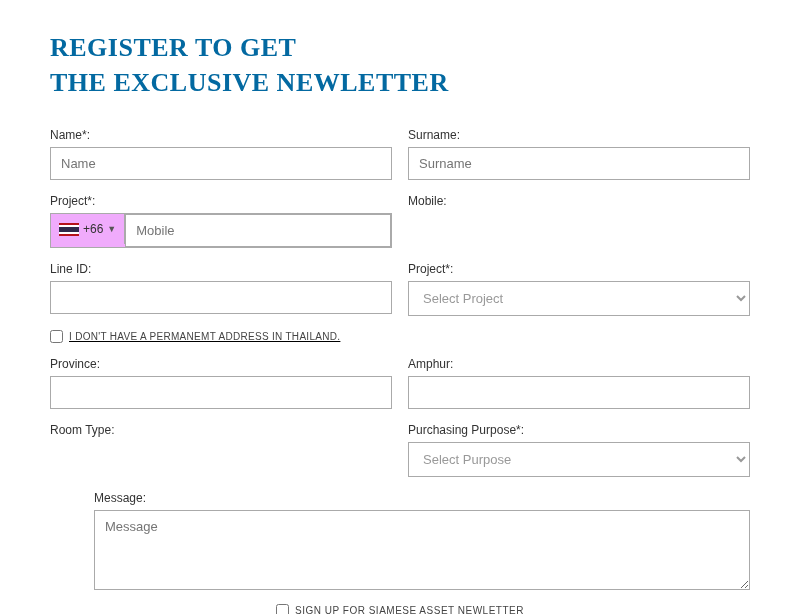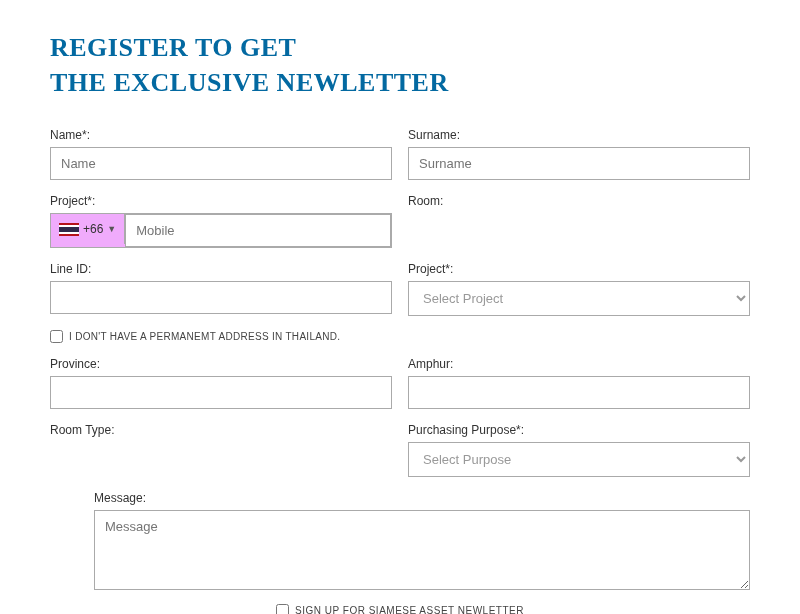--- a/index.html
+++ b/index.html
@@ -140,20 +140,21 @@
       font-family: Arial, sans-serif;
       color: #999;
       flex: 1;
     }
 
     .checkbox-row {
       display: flex;
       align-items: center;
       gap: 6px;
       margin-bottom: 14px;
+      text-decoration: underline;
     }
 
     .checkbox-row input[type="checkbox"] {
       width: 13px;
       height: 13px;
       flex-shrink: 0;
     }
 
     .checkbox-row label {
       font-size: 10px;
@@ -220,21 +221,21 @@
             <span class="white-top"></span>
             <span class="blue-mid"></span>
           </span>
           <span class="country-code">+66</span>
           <span class="chevron-down">▼</span>
         </div>
         <input type="text" placeholder="Mobile" style="">
       </div>
     </div>
     <div class="form-group">
-      <label>Room:</label>
+      <label>Mobile:</label>
     </div>
   </div>
 
   <div class="form-row">
     <div class="form-group">
       <label>Line ID:</label>
       <input type="text" placeholder="" style="">
     </div>
     <div class="form-group">
       <label>Project*:</label>

